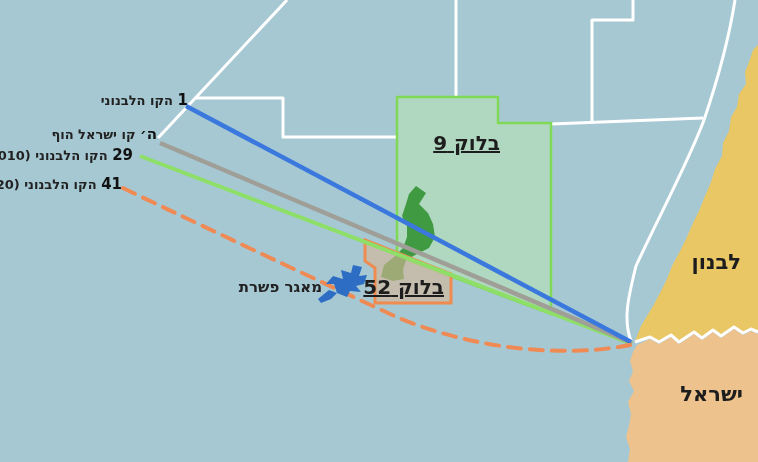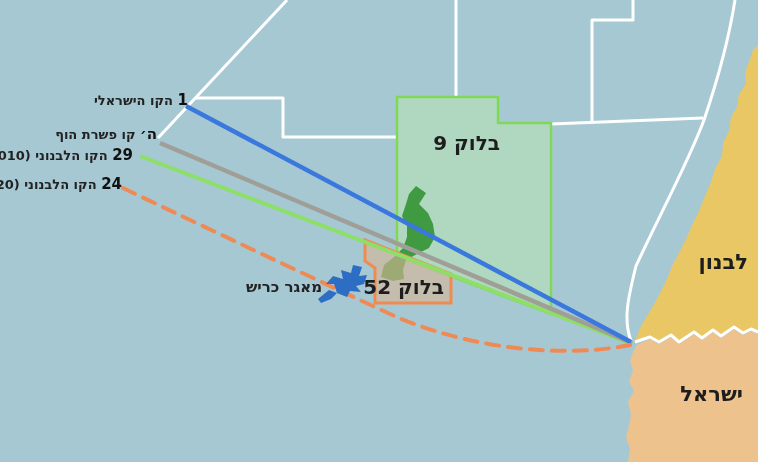--- a/index.html
+++ b/index.html
@@ -4,21 +4,21 @@
 <style>
   html,body{margin:0;padding:0;background:#a6c8d3;}
   #stage{position:relative;width:758px;height:462px;overflow:hidden;
          font-family:"DejaVu Sans","Liberation Sans",sans-serif;}
   #map-svg{position:absolute;left:0;top:0;}
   .lbl{position:absolute;direction:rtl;white-space:nowrap;color:#222;
        font-weight:bold;line-height:1.1;}
   .line-label{font-size:13px;}
   .line-label .num{font-size:15px;font-weight:800;color:#111;}
   .field-label{font-size:15px;}
-  .block-label{font-size:20px;font-weight:800;color:#1d1d1d;}
+  .block-label{font-size:20px;font-weight:800;color:#1d1d1d;text-decoration:underline;}
   .country-label{font-size:21px;font-weight:800;color:#1d1d1d;}
 </style>
 </head>
 <body>
 
 <div id="stage">
 
   <svg id="map-svg" width="758" height="462" viewBox="0 0 758 462">
 
     <rect width="758" height="462" fill="#a6c8d3"></rect>
@@ -60,36 +60,36 @@
     <path fill="none" stroke-width="4.5" d="M186,106 L631,342" stroke="#3a78dd"></path>
     <path fill="none" stroke-width="4" stroke-dasharray="13 9" stroke-linecap="round" d="M123,188 C215,232 300,272 390,314 C470,350 565,358 630,345" stroke="#ef8a55"></path>
 
     <path d="M318,299 L329,290 L337,293 L334,284 L326,284 L333,276 L343,279
              L341,270 L351,273 L353,265 L362,267 L359,276 L367,275 L364,284
              L356,286 L361,292 L350,291 L347,297 L337,293 L331,299 L321,303 Z" fill="#2d6ec4"></path>
   </svg>
 
   <div class="lbl line-label" style="right:570px;top:92px;">
     <span class="num">1</span>
-    <span>הקו הישראלי</span>
+    <span>הקו הלבנוני</span>
   </div>
   <div class="lbl line-label" style="right:601px;top:126px;">
     <span class="num">ה׳</span>
-    <span>קו פשרת הוף</span>
+    <span>קו ישראל הוף</span>
   </div>
   <div class="lbl line-label" style="right:625px;top:147px;">
     <span class="num">29</span>
     <span>הקו הלבנוני (2010)</span>
   </div>
   <div class="lbl line-label" style="right:636px;top:176px;">
-    <span class="num">24</span>
+    <span class="num">41</span>
     <span>הקו הלבנוני (2020)</span>
   </div>
 
   <div class="lbl block-label" style="right:258px;top:132px;">בלוק 9</div>
   <div class="lbl block-label" style="right:314px;top:276px;">בלוק 52</div>
 
-  <div class="lbl field-label" style="right:436px;top:279px;">מאגר כריש</div>
+  <div class="lbl field-label" style="right:436px;top:279px;">מאגר פשרת</div>
 
-  <div class="lbl country-label" style="right:10px;top:251px;margin-left:41px;">לבנון</div>
+  <div class="lbl country-label" style="right:17px;top:251px;margin-left:41px;">לבנון</div>
   <div class="lbl country-label" style="right:15px;top:383px;text-align:right;">ישראל</div>
 
 </div>
 
 </body></html>

